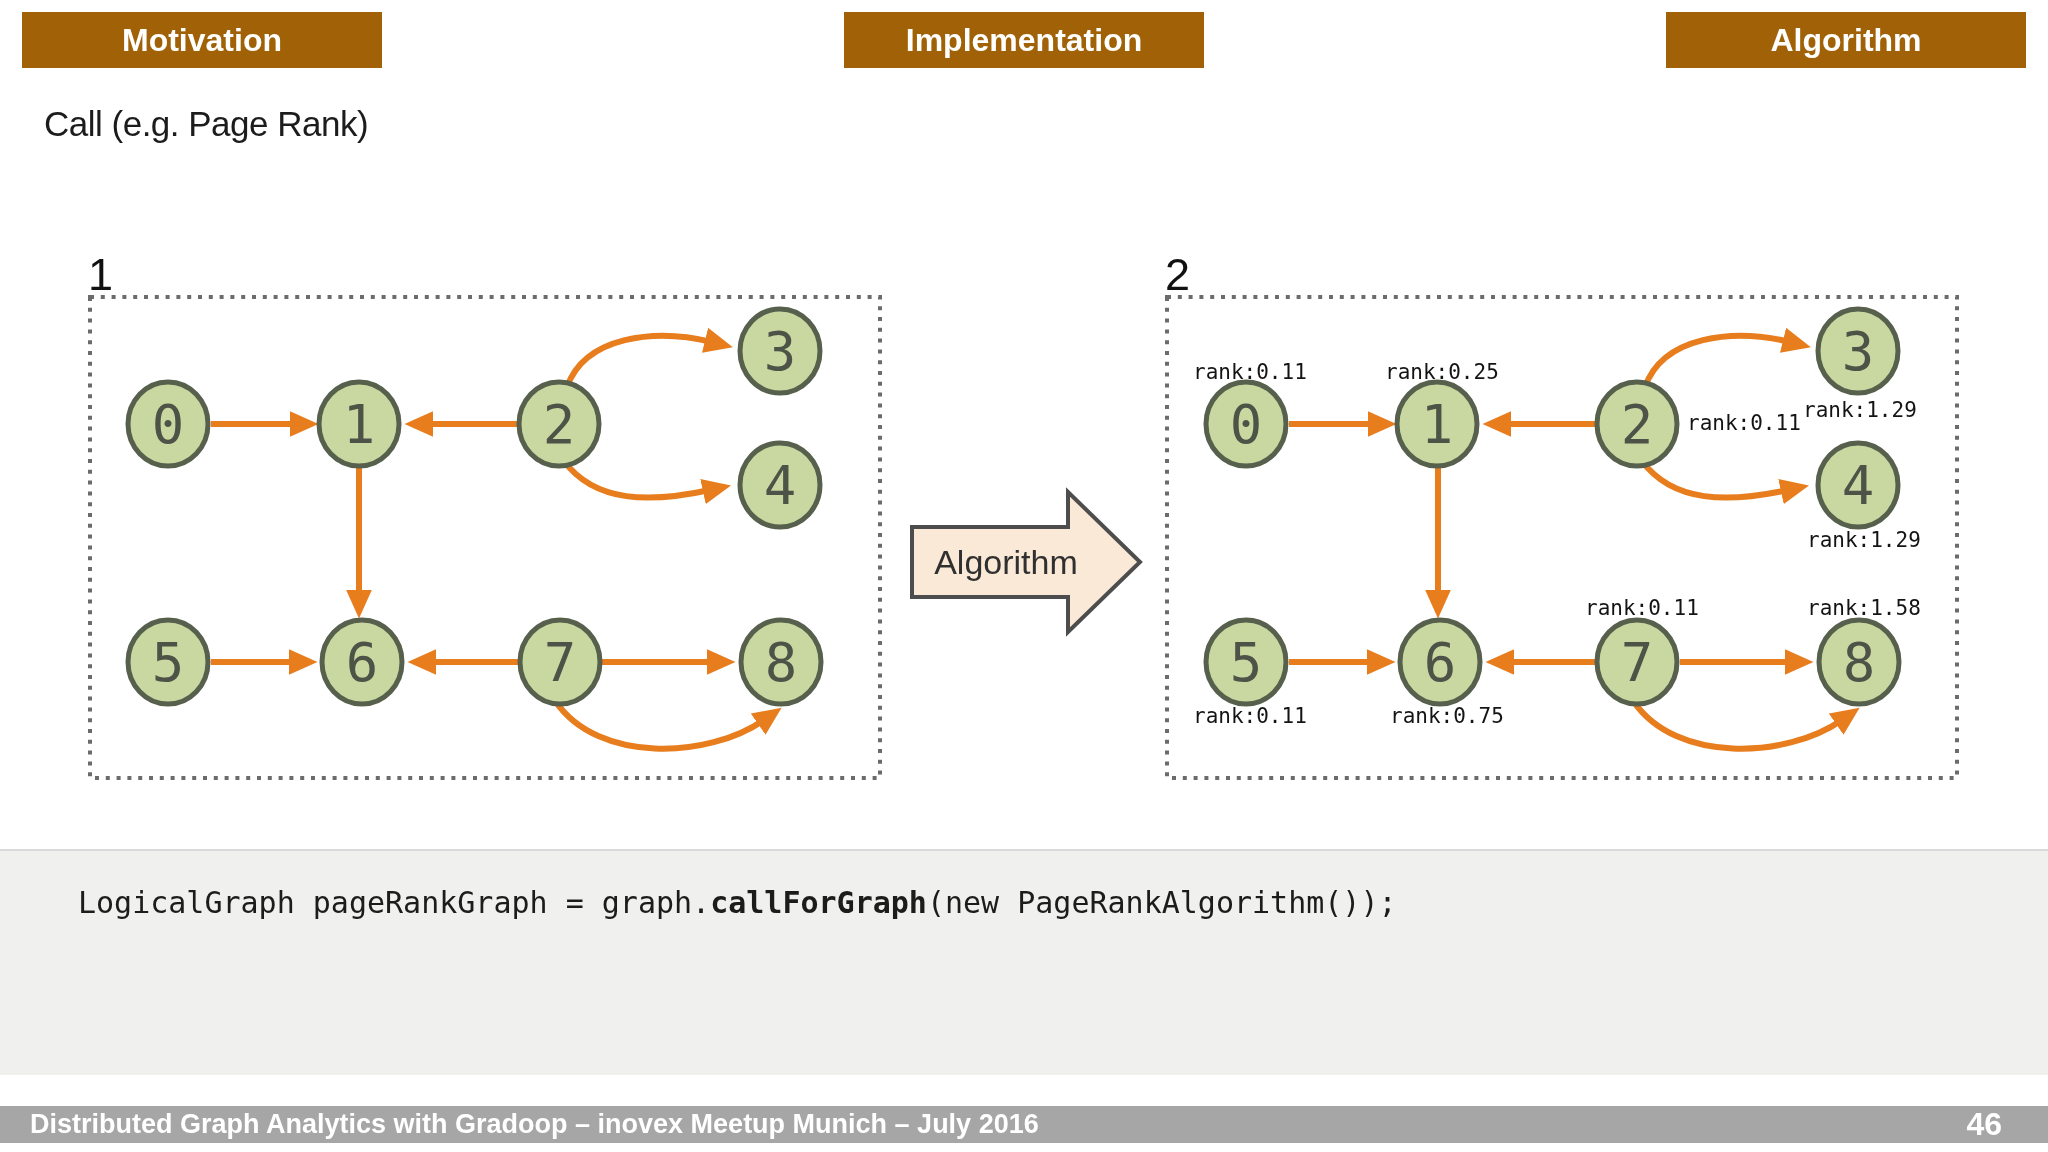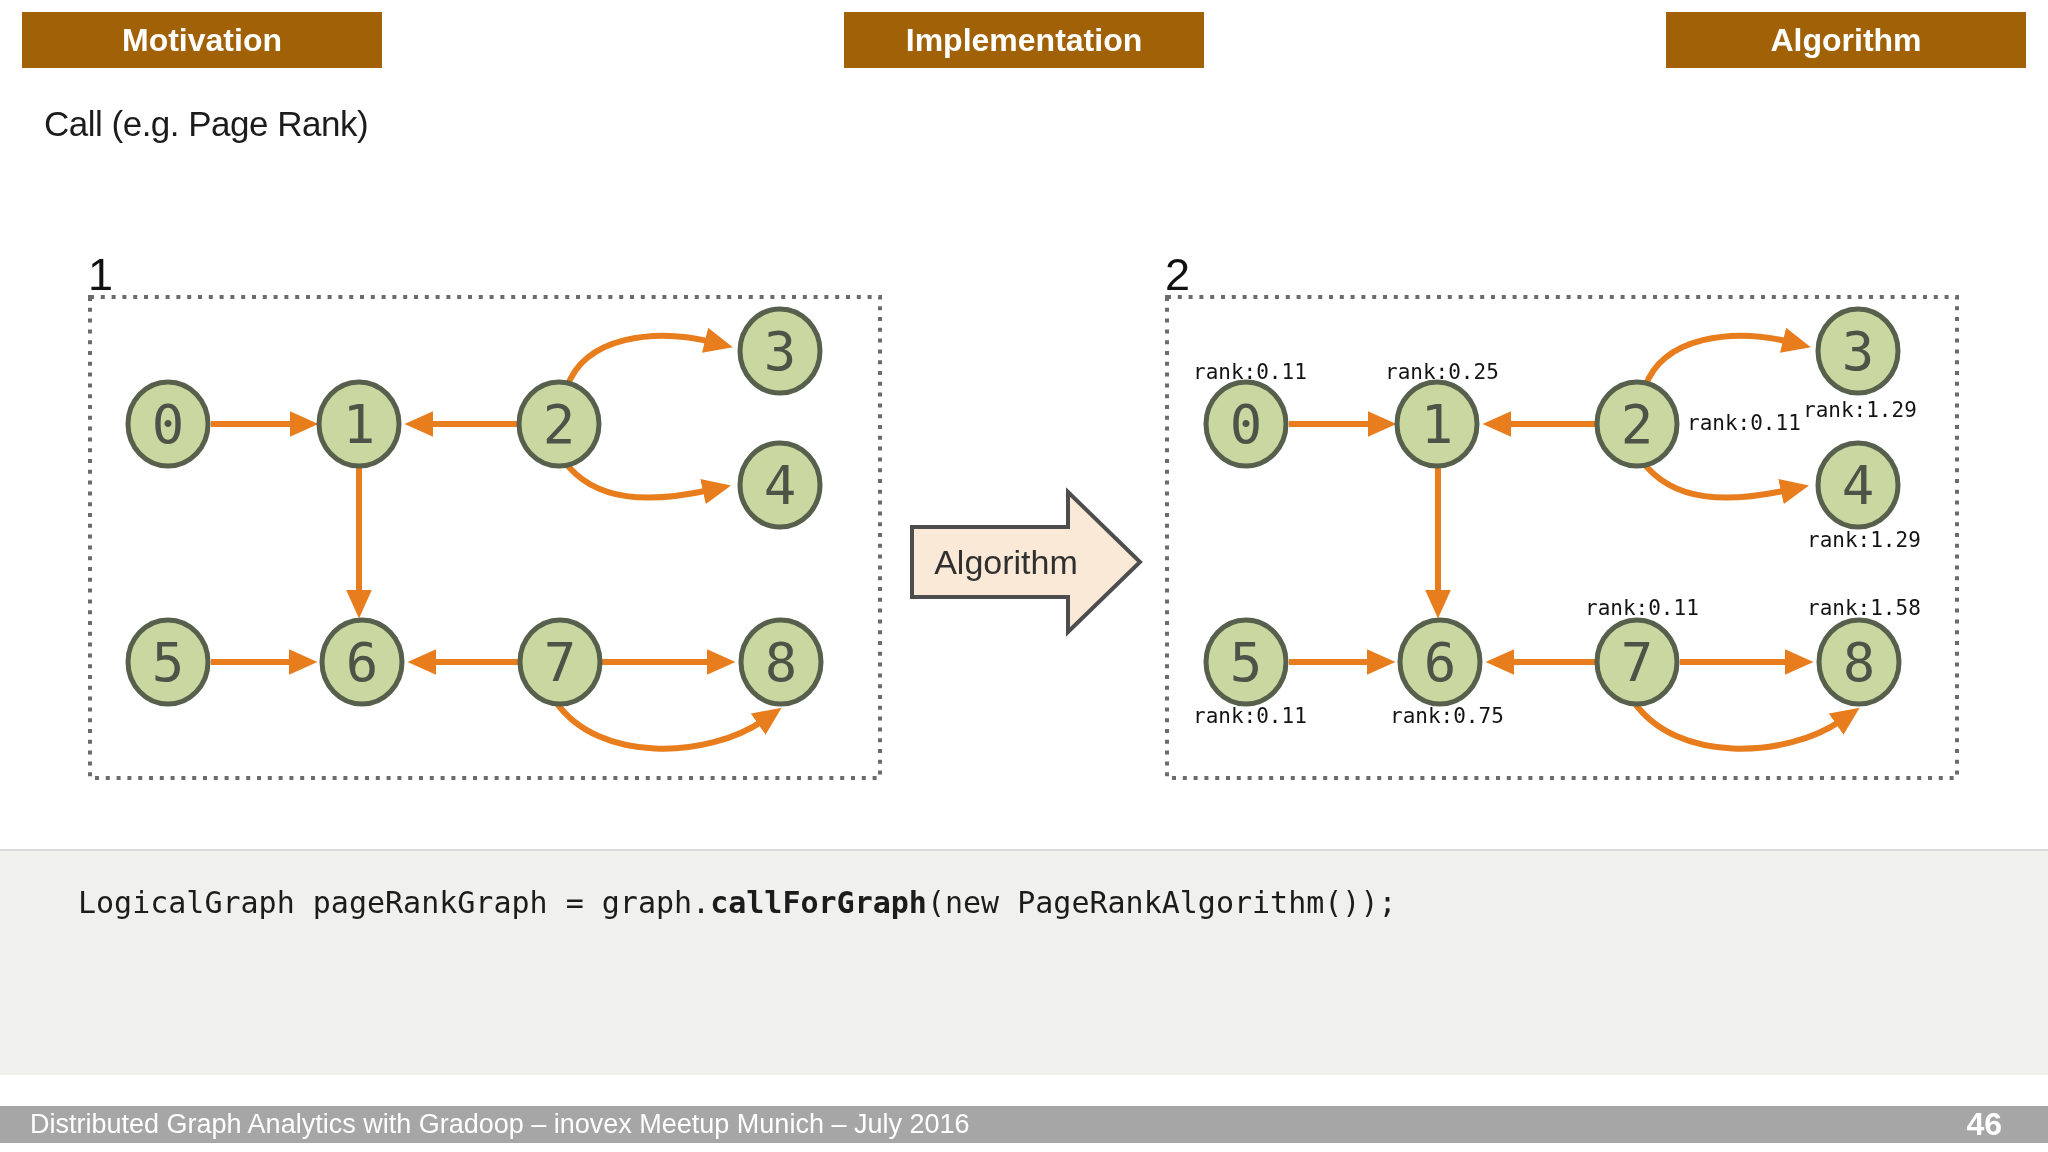--- a/index.html
+++ b/index.html
@@ -18,21 +18,21 @@
   .node-label{font-family:"DejaVu Sans Mono",monospace;font-size:54px;fill:#4e5348;}
   .box-label{font-family:"Liberation Sans",sans-serif;font-size:45px;fill:#111111;}
   .arrow-label{font-family:"Liberation Sans",sans-serif;font-size:34px;fill:#303030;}
   
   .code-band{position:absolute;left:0;top:849px;width:100%;height:226px;background:#f0f0ee;
              border-top:2px solid #dadada;box-sizing:border-box;}
   .code-line{padding:20px 0 0 78px;font-family:"DejaVu Sans Mono",monospace;font-size:30px;color:#1c1c1c;white-space:pre;margin-top:14px;}
   .code-line .bold{font-weight:bold;}
   
   .footer{position:absolute;left:0;top:1106px;width:100%;height:37px;background:#a6a6a6;}
-  .footer-text{position:absolute;left:30px;top:0;line-height:37px;color:#ffffff;font-size:27px;font-weight:normal;text-align:right;}
+  .footer-text{position:absolute;left:30px;top:0;line-height:37px;color:#ffffff;font-size:27px;font-weight:bold;text-align:right;}
   .footer-page{position:absolute;right:46px;top:0;line-height:37px;color:#ffffff;font-size:32px;font-weight:bold;}
 </style>
 </head>
 <body>
 
 <div class="slide">
 
   <div class="nav">
     <div class="tab">Motivation</div>
     <div class="tab">Implementation</div>

